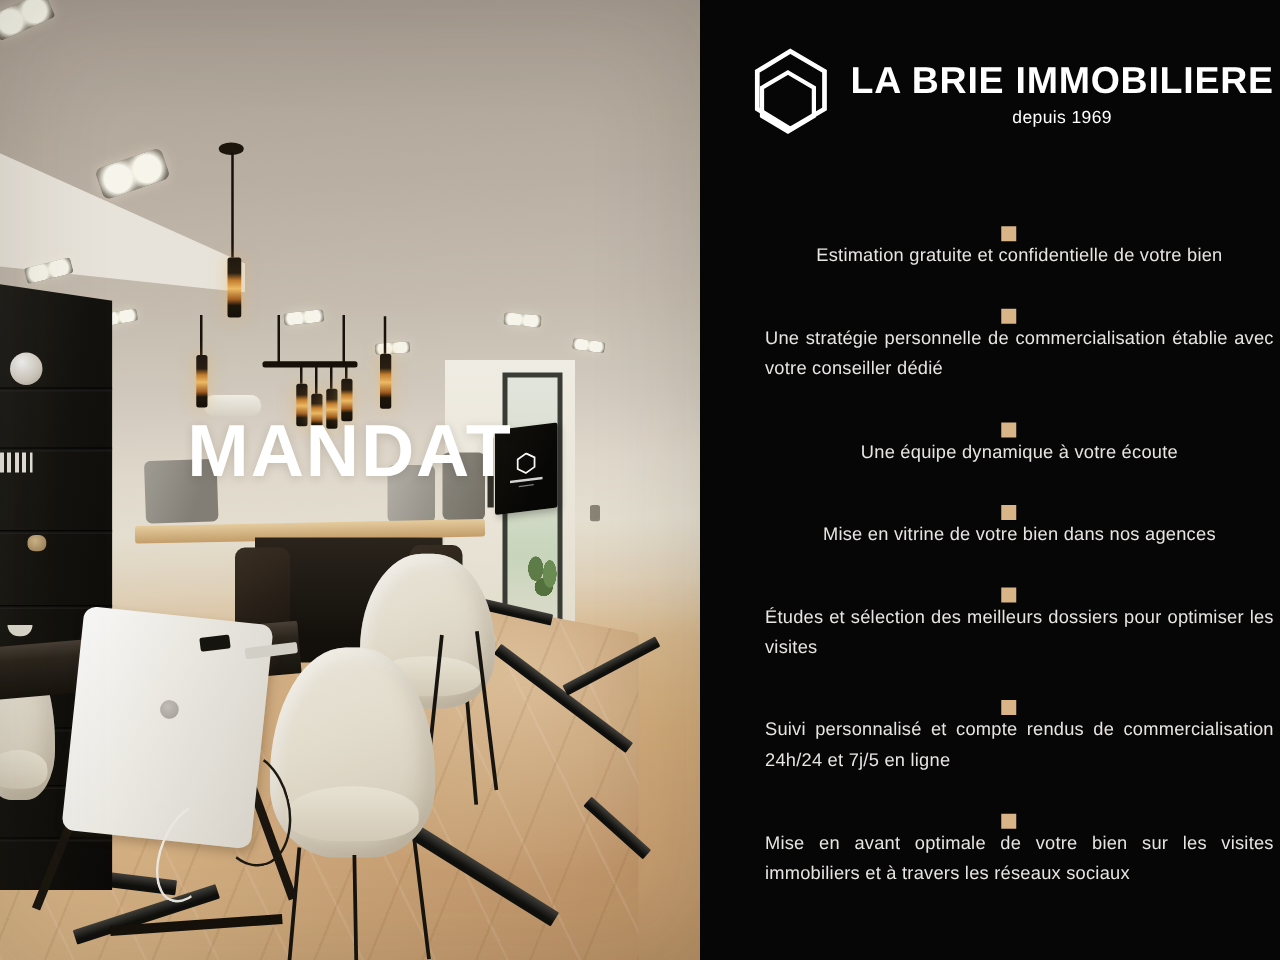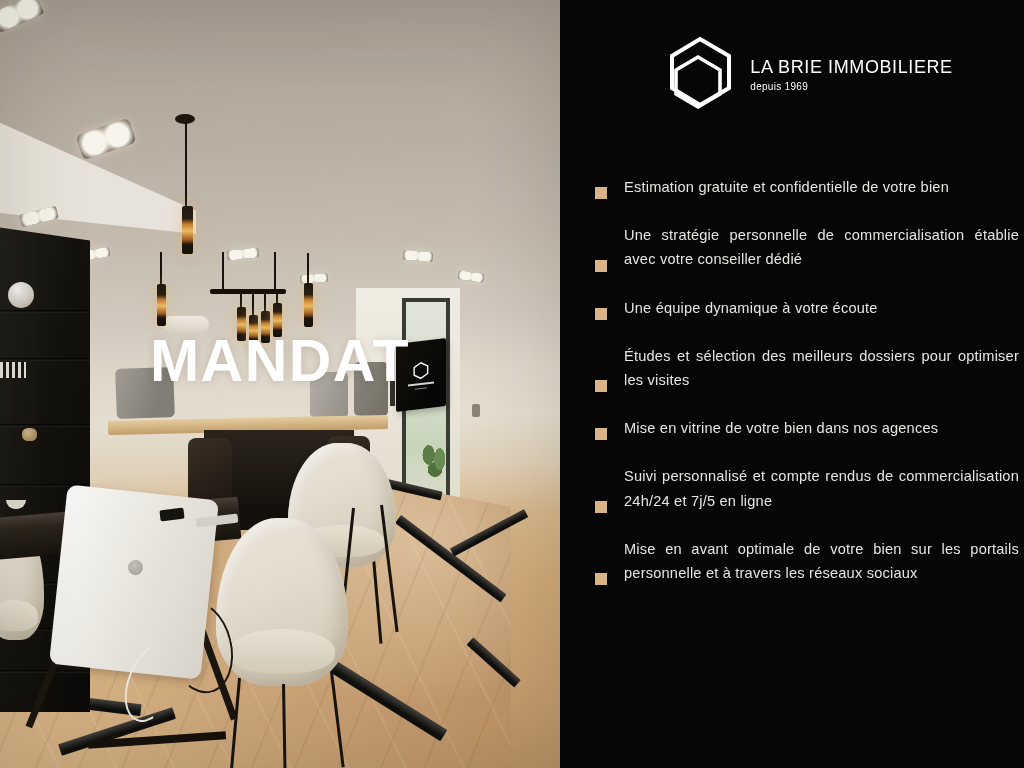--- a/index.html
+++ b/index.html
@@ -131,24 +131,24 @@
   
   .hero{position:absolute;z-index:50;left:0;right:0;top:331px;text-align:center;
     color:#fff;font-weight:bold;font-size:59px;line-height:61px;letter-spacing:1.5px;
     text-shadow:0 1px 8px rgba(40,25,10,.15);}
 
   
   .panel{position:relative;width:513px;height:768px;flex:none;background:#070606;
     box-sizing:border-box;padding:36px 54px 0 35px;}
   .logo-row{display:flex;align-items:center;justify-content:center;gap:17px;margin-left:8px;}
   .brand-text{color:#fff;}
-  .brand-name{font-size:18px;font-weight:normal;letter-spacing:.6px;white-space:nowrap;text-align:center;}
-  .brand-tagline{font-size:10px;text-align:left;margin-top:3px;letter-spacing:.3px;}
+  .brand-name{font-size:30px;font-weight:bold;letter-spacing:.6px;white-space:nowrap;text-align:center;}
+  .brand-tagline{font-size:14px;text-align:center;margin-top:3px;letter-spacing:.3px;}
   .services{list-style:none;margin:63px 0 0;padding:0;}
-  .services li{display:flex;align-items:flex-end;margin-bottom:24px;}
+  .services li{display:flex;align-items:center;margin-bottom:24px;flex-direction:column;}
   .bullet{width:12px;height:12px;flex:none;margin-top:6px;background:#d8b486;}
   .services .txt{flex:1;margin-left:17px;color:#e7e5e2;font-size:14.6px;line-height:24.2px;
     text-align:justify;letter-spacing:.2px;}
 </style>
 </head>
 <body>
 
 <div class="page">
 
   <div class="photo">
@@ -278,29 +278,29 @@
       <li>
           <span class="bullet"></span>
           <span class="txt">Une stratégie personnelle de commercialisation établie avec votre conseiller dédié</span>
         </li>
       <li>
           <span class="bullet"></span>
           <span class="txt">Une équipe dynamique à votre écoute</span>
         </li>
       <li>
           <span class="bullet"></span>
+          <span class="txt">Mise en vitrine de votre bien dans nos agences</span>
+        </li>
+      <li>
+          <span class="bullet"></span>
           <span class="txt">Études et sélection des meilleurs dossiers pour optimiser les visites</span>
         </li>
       <li>
           <span class="bullet"></span>
-          <span class="txt">Mise en vitrine de votre bien dans nos agences</span>
-        </li>
-      <li>
-          <span class="bullet"></span>
           <span class="txt">Suivi personnalisé et compte rendus de commercialisation 24h/24 et 7j/5 en ligne</span>
         </li>
       <li>
           <span class="bullet"></span>
-          <span class="txt">Mise en avant optimale de votre bien sur les portails personnelle et à travers les réseaux sociaux</span>
+          <span class="txt">Mise en avant optimale de votre bien sur les visites immobiliers et à travers les réseaux sociaux</span>
         </li>
     </ul>
   </div>
 </div>
 
 </body></html>

